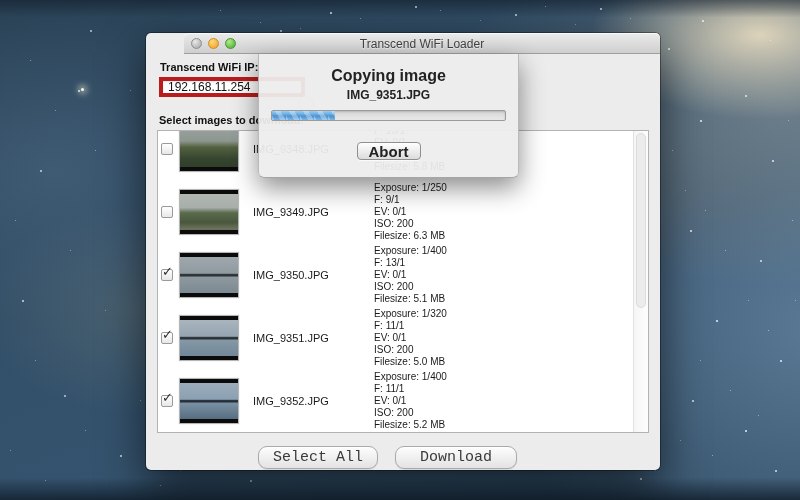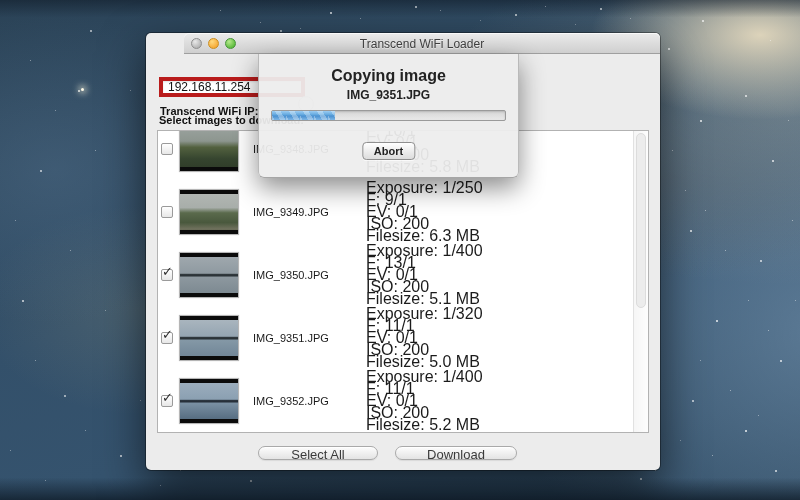--- a/index.html
+++ b/index.html
@@ -64,21 +64,21 @@
   .title {
     position:absolute; left:0; right:0; top:4px; text-align:center;
     font-size:12px; color:#414141; text-shadow:0 1px 0 rgba(255,255,255,.6);
   }
   .tl { position:absolute; top:5px; width:11px; height:11px; border-radius:50%; }
   .tl-close { left:7px;  background:radial-gradient(circle at 35% 30%, #e9e9e9, #b3b3b3 75%); border:1px solid #8f8f8f; }
   .tl-min   { left:24px; background:radial-gradient(circle at 35% 30%, #ffd97e, #f6a934 75%); border:1px solid #c98e23; }
   .tl-zoom  { left:41px; background:radial-gradient(circle at 35% 30%, #b6e98c, #5cbb3c 75%); border:1px solid #47933a; }
 
   .label { position:absolute; font-size:11px; font-weight:bold; color:#111; }
-  .lbl-ip { left:14px; top:28px;margin-top:44px; }
+  .lbl-ip { left:14px; top:28px; }
   .lbl-select { left:13px; top:81px; }
 
   .ip-input {
     position:absolute; left:13px; top:44px; width:146px; height:20px;
     border:4px solid #b91c1c; background:#fff; font-size:12px; color:#111;
     padding:0 5px; font-family:inherit; box-shadow:inset 0 1px 2px rgba(0,0,0,.12);
   }
   .refresh-ghost { position:absolute; left:152px; top:63px; width:16px; height:16px; border-radius:50%;
     background:#e2e2e2; border:1px solid #bdbdbd; }
 
@@ -101,21 +101,21 @@
     border:1px solid #b5b5b5; box-shadow:0 0 1px rgba(0,0,0,.2);
   }
   .thumb::before, .thumb::after { content:""; position:absolute; left:0; right:0; height:4px; background:#0b0b0b; }
   .thumb::before { top:0; } .thumb::after { bottom:0; }
   .t-forest    { background:linear-gradient(to bottom,#9aa29e 0%,#8d968f 32%,#53613f 46%,#36452f 72%,#2e3b28 100%); }
   .t-hillside  { background:linear-gradient(to bottom,#b3b8b4 0%,#a8aeaa 40%,#5a6a4c 52%,#49583d 74%,#6e705c 88%,#5c5f4b 100%); }
   .t-lake-gray { background:linear-gradient(to bottom,#a3abb0 0%,#8f9aa1 46%,#2c3438 49%,#2c3438 52%,#8d989f 55%,#79868e 100%); }
   .t-lake-blue { background:linear-gradient(to bottom,#aeb9c1 0%,#95a5b2 46%,#2b3338 49%,#2b3338 52%,#8498a6 55%,#6d8294 100%); }
   .t-lake-dark { background:linear-gradient(to bottom,#9fb0bf 0%,#8ba0b2 46%,#27303a 49%,#27303a 52%,#7a90a3 55%,#4e6579 100%); }
   .fname { margin-left:14px; width:92px; font-size:11px; color:#1b1b1b; }
-  .details { margin-left:21px; font-size:16px; line-height:12px; color:#1b1b1b; }
+  .details { margin-left:29px; font-size:10px; line-height:12px; color:#1b1b1b; }
   .v-scrollbar {
     position:absolute; top:0; bottom:0; right:0; width:15px;
     background:linear-gradient(to right,#f6f6f6,#fdfdfd); border-left:1px solid #e1e1e1;
   }
   .v-thumb { position:absolute; top:2px; left:2px; width:10px; height:58%;
     border-radius:6px; background:#ececec; border:1px solid #dcdcdc; }
 
   
   .sheet {
     position:absolute; left:112px; top:21px; width:261px; height:124px;
@@ -142,30 +142,30 @@
     background-size:100% 100%;
     position:relative; overflow:hidden;
   }
   .progress-fill::after { content:""; position:absolute; inset:0;
     background:linear-gradient(60deg, rgba(255,255,255,.3) 25%, transparent 25%, transparent 50%,
       rgba(255,255,255,.3) 50%, rgba(255,255,255,.3) 75%, transparent 75%);
     background-size:14px 14px; }
   .abort-btn {
     position:absolute; left:50%; top:88px; transform:translateX(-50%);
     min-width:48px; height:18px; padding:0 11px;
-    font-family:inherit; font-size:11px; font-weight:bold; color:#222;
+    font-family:inherit; font-size:15px; font-weight:bold; color:#222;
     border:1px solid #8f8f8f; border-radius:4px;
     background:linear-gradient(to bottom,#ffffff,#dcdcdc);
     box-shadow:0 1px 0 rgba(255,255,255,.7);
   }
 
   
   .footer-btn {
-    position:absolute; top:413px; height:14px;
-    font-family:Liberation Sans, sans-serif; font-size:13px; color:#3a3a3a;
+    position:absolute; top:413px; height:23px;
+    font-family:Liberation Mono, monospace; font-size:15px; color:#3a3a3a;
     border:1px solid #a9a9a9; border-radius:9px;
     background:linear-gradient(to bottom,#fdfdfd,#e3e3e3);
     box-shadow:inset 0 1px 0 rgba(255,255,255,.8), 0 1px 1px rgba(0,0,0,.08);
   }
   .btn-select-all { left:112px; width:120px; }
   .btn-download  { left:249px; width:122px; }
 </style>
 </head>
 <body>
 

